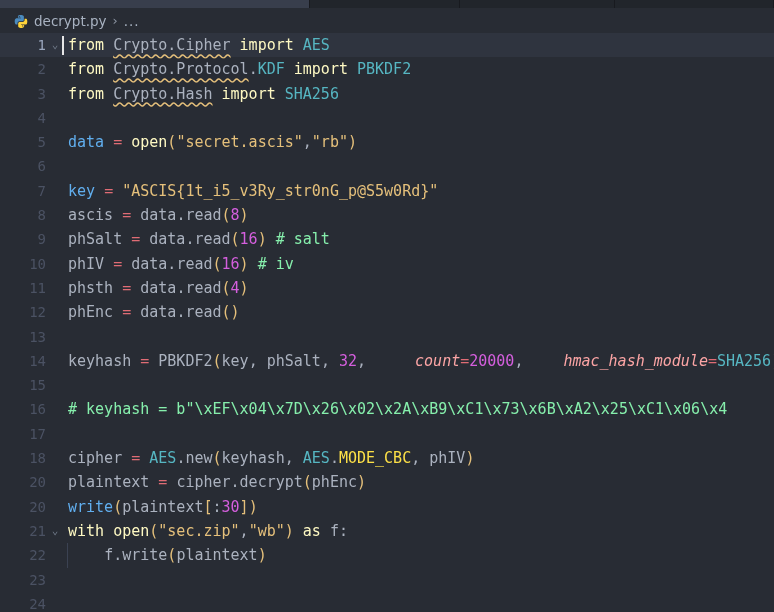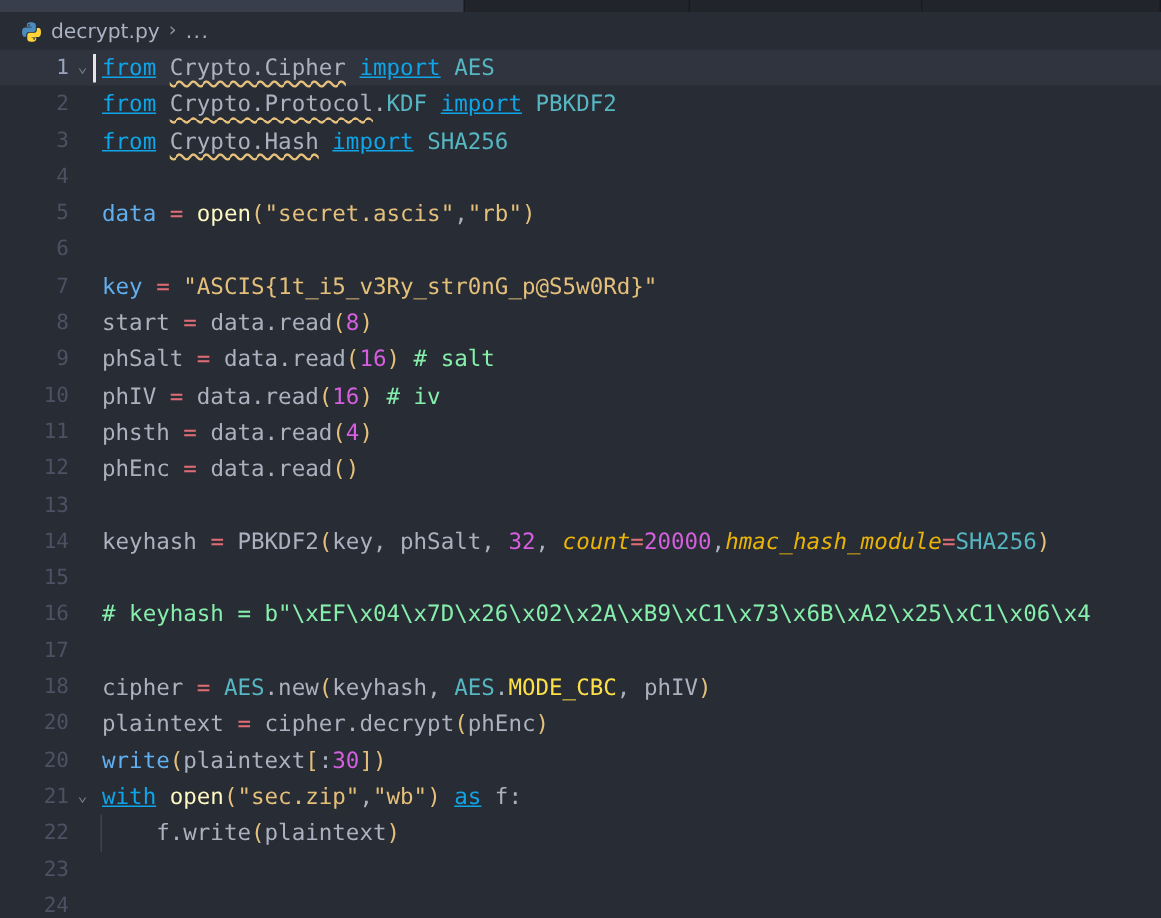--- a/index.html
+++ b/index.html
@@ -65,32 +65,32 @@
     position:absolute; left:-2px; top:3px;
     width:2px; height:19px; background:#e6e6e6;
   }
   
   .iguide {
     position:absolute; left:3px; top:0;
     width:1px; height:24.3px; background:#3b4252;
   }
 
   
-  .kw      { color:#0ea5e9;text-decoration:underline; }            
+  .kw      { color:#fef9c3; }            
   .mod     { color:#abb2bf; }            
   .cls     { color:#56b6c2;text-align:center; }            
   .var     { color:#abb2bf; }
   .varblue { color:#61afef; }            
   .fn      { color:#fef9c3; }            
   .eq      { color:#e06c75; }
   .str     { color:#e5c07b; }
   .numpink { color:#d55fde; }
   .par     { color:#e5c07b; }            
   .com     { color:#86efac; }            
-  .kwarg   { color:#eab308; font-style:italic; }
+  .kwarg   { color:#fca5a5; font-style:italic;margin-left:40px; }
   .prop    { color:#fde047; }
 
   
   .squig {
     text-decoration:underline wavy #e5c07b;
     text-decoration-skip-ink:none;
     text-underline-offset:3px;
   }
 </style>
 </head>
@@ -114,21 +114,21 @@
 </div>
 
 <div id="editor">
     <div class="row active"><div class="gutter">1</div><div class="fold">⌄</div><div class="code"><span class="cursor"></span><span class="kw">from</span><span class="var"> </span><span class="mod squig">Crypto.Cipher</span><span class="var"> </span><span class="kw">import</span><span class="var"> </span><span class="cls">AES</span></div></div>
     <div class="row"><div class="gutter">2</div><div class="fold"></div><div class="code"><span class="kw">from</span><span class="var"> </span><span class="mod squig">Crypto.Protocol</span><span class="mod">.</span><span class="cls">KDF</span><span class="var"> </span><span class="kw">import</span><span class="var"> </span><span class="cls">PBKDF2</span></div></div>
     <div class="row"><div class="gutter">3</div><div class="fold"></div><div class="code"><span class="kw">from</span><span class="var"> </span><span class="mod squig">Crypto.Hash</span><span class="var"> </span><span class="kw">import</span><span class="var"> </span><span class="cls">SHA256</span></div></div>
     <div class="row"><div class="gutter">4</div><div class="fold"></div><div class="code"></div></div>
     <div class="row"><div class="gutter">5</div><div class="fold"></div><div class="code"><span class="varblue">data</span><span class="var"> </span><span class="eq">=</span><span class="var"> </span><span class="fn">open</span><span class="par">(</span><span class="str">"secret.ascis"</span><span class="var">,</span><span class="str">"rb"</span><span class="par">)</span></div></div>
     <div class="row"><div class="gutter">6</div><div class="fold"></div><div class="code"></div></div>
     <div class="row"><div class="gutter">7</div><div class="fold"></div><div class="code"><span class="varblue">key</span><span class="var"> </span><span class="eq">=</span><span class="var"> </span><span class="str">"ASCIS{1t_i5_v3Ry_str0nG_p@S5w0Rd}"</span></div></div>
-    <div class="row"><div class="gutter">8</div><div class="fold"></div><div class="code"><span class="var">start</span><span class="var"> </span><span class="eq">=</span><span class="var"> </span><span class="var">data</span><span class="var">.</span><span class="var">read</span><span class="par">(</span><span class="numpink">8</span><span class="par">)</span></div></div>
+    <div class="row"><div class="gutter">8</div><div class="fold"></div><div class="code"><span class="var">ascis</span><span class="var"> </span><span class="eq">=</span><span class="var"> </span><span class="var">data</span><span class="var">.</span><span class="var">read</span><span class="par">(</span><span class="numpink">8</span><span class="par">)</span></div></div>
     <div class="row"><div class="gutter">9</div><div class="fold"></div><div class="code"><span class="var">phSalt</span><span class="var"> </span><span class="eq">=</span><span class="var"> </span><span class="var">data</span><span class="var">.</span><span class="var">read</span><span class="par">(</span><span class="numpink">16</span><span class="par">)</span><span class="var"> </span><span class="com"># salt</span></div></div>
     <div class="row"><div class="gutter">10</div><div class="fold"></div><div class="code"><span class="var">phIV</span><span class="var"> </span><span class="eq">=</span><span class="var"> </span><span class="var">data</span><span class="var">.</span><span class="var">read</span><span class="par">(</span><span class="numpink">16</span><span class="par">)</span><span class="var"> </span><span class="com"># iv</span></div></div>
     <div class="row"><div class="gutter">11</div><div class="fold"></div><div class="code"><span class="var">phsth</span><span class="var"> </span><span class="eq">=</span><span class="var"> </span><span class="var">data</span><span class="var">.</span><span class="var">read</span><span class="par">(</span><span class="numpink">4</span><span class="par">)</span></div></div>
     <div class="row"><div class="gutter">12</div><div class="fold"></div><div class="code"><span class="var">phEnc</span><span class="var"> </span><span class="eq">=</span><span class="var"> </span><span class="var">data</span><span class="var">.</span><span class="var">read</span><span class="par">()</span></div></div>
     <div class="row"><div class="gutter">13</div><div class="fold"></div><div class="code"></div></div>
     <div class="row"><div class="gutter">14</div><div class="fold"></div><div class="code"><span class="var">keyhash</span><span class="var"> </span><span class="eq">=</span><span class="var"> </span><span class="var">PBKDF2</span><span class="par">(</span><span class="var">key</span><span class="var">, </span><span class="var">phSalt</span><span class="var">, </span><span class="numpink">32</span><span class="var">, </span><span class="kwarg">count</span><span class="eq">=</span><span class="numpink">20000</span><span class="var">,</span><span class="kwarg">hmac_hash_module</span><span class="eq">=</span><span class="cls">SHA256</span><span class="par">)</span></div></div>
     <div class="row"><div class="gutter">15</div><div class="fold"></div><div class="code"></div></div>
     <div class="row"><div class="gutter">16</div><div class="fold"></div><div class="code"><span class="com"># keyhash = b"\xEF\x04\x7D\x26\x02\x2A\xB9\xC1\x73\x6B\xA2\x25\xC1\x06\x4</span></div></div>
     <div class="row"><div class="gutter">17</div><div class="fold"></div><div class="code"></div></div>
     <div class="row"><div class="gutter">18</div><div class="fold"></div><div class="code"><span class="var">cipher</span><span class="var"> </span><span class="eq">=</span><span class="var"> </span><span class="cls">AES</span><span class="var">.</span><span class="var">new</span><span class="par">(</span><span class="var">keyhash</span><span class="var">, </span><span class="cls">AES</span><span class="var">.</span><span class="prop">MODE_CBC</span><span class="var">, </span><span class="var">phIV</span><span class="par">)</span></div></div>

